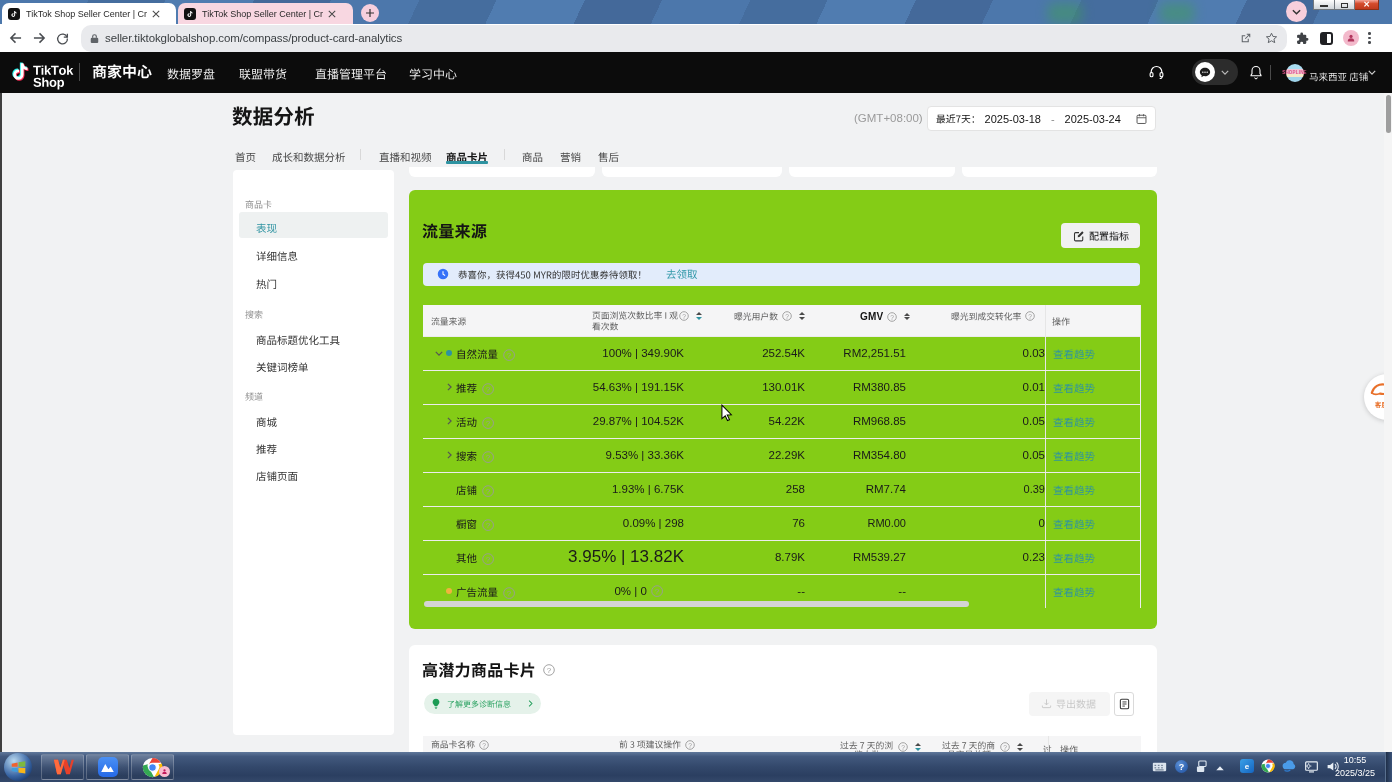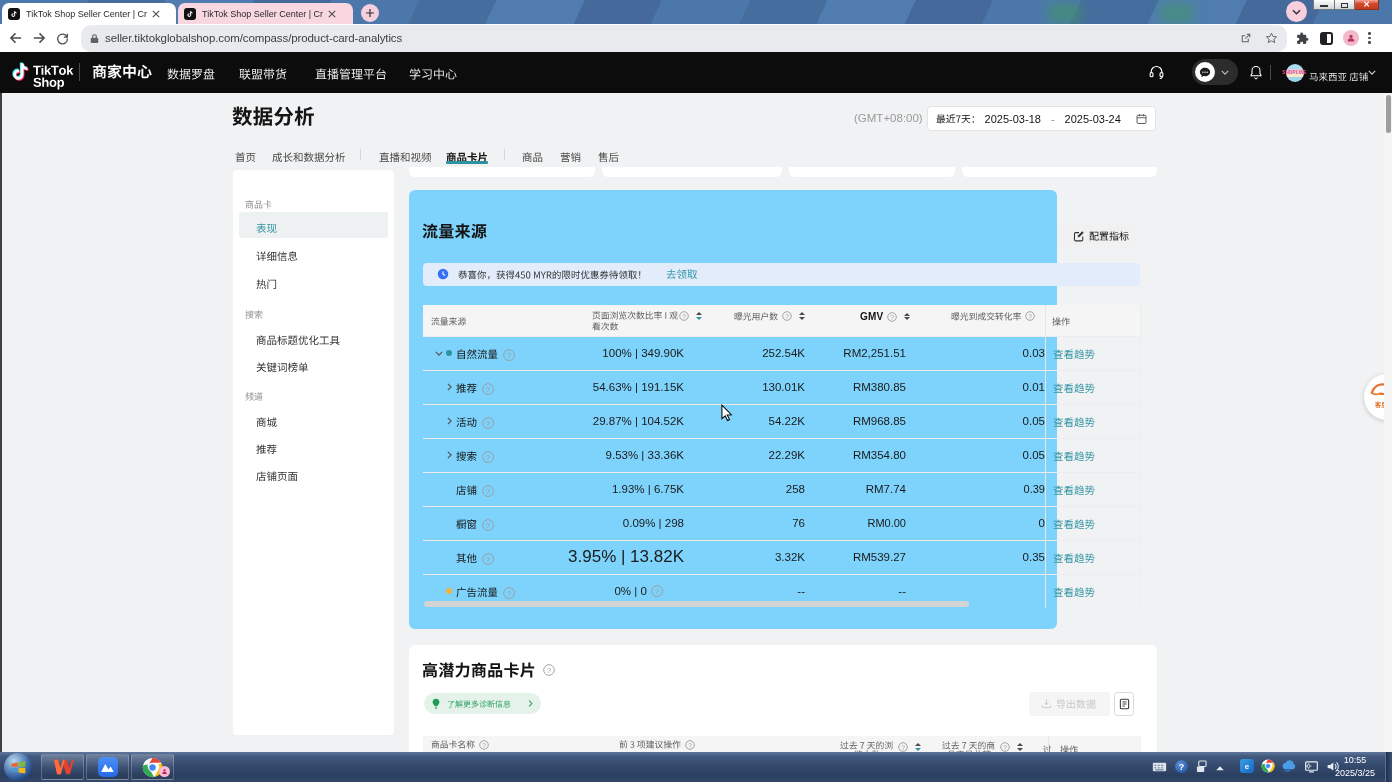--- a/index.html
+++ b/index.html
@@ -547,21 +547,21 @@
           <use href="#gr94fa" x="1000"></use>
           <use href="#gr9875" x="2000"></use>
           <use href="#gr9762" x="3000"></use>
         </g>
       </svg></div>
 </div>
 <div class="abs" style="left:409px;top:167px;width:186px;height:10px;background:#fff;border-radius:0 0 6px 6px"></div>
 <div class="abs" style="left:602px;top:167px;width:180px;height:10px;background:#fff;border-radius:0 0 6px 6px"></div>
 <div class="abs" style="left:789px;top:167px;width:166px;height:10px;background:#fff;border-radius:0 0 6px 6px"></div>
 <div class="abs" style="left:962px;top:167px;width:195px;height:10px;background:#fff;border-radius:0 0 6px 6px"></div>
-<div class="abs" style="left:409px;top:190px;width:648px;height:439px;background:#7dd3fc;border-radius:6px">
+<div class="abs" style="left:409px;top:190px;width:748px;height:439px;background:#84cc16;border-radius:6px">
 <div class="abs" style="left:13px;top:33px"><svg width="65.2" height="16.0" viewBox="0 0 65.2 16.0" style="overflow:visible;">
         <g fill="#151515" transform="translate(0,14.1) scale(0.016000,-0.016000)">
           <use href="#gb6d41" x="0"></use>
           <use href="#gb91cf" x="1019"></use>
           <use href="#gb6765" x="2038"></use>
           <use href="#gb6e90" x="3056"></use>
         </g>
       </svg></div>
 <div class="abs row" style="left:652px;top:33px;width:79px;height:25px;background:#f1f1f2;border-radius:4px;justify-content:center">
 <svg width="12" height="12" viewBox="0 0 16 16">
@@ -877,23 +877,23 @@
           <g fill="#1a1a1a" transform="translate(0,9.2) scale(0.010500,-0.010500)">
             <use href="#gr5176" x="0"></use>
             <use href="#gr4ed6" x="1000"></use>
           </g>
         </svg></div>
 <div class="abs" style="left:58.5px;top:245.7px"><svg width="12.2" height="12.2" viewBox="0 0 12.2 12.2" style="overflow:visible;flex:none">
           <circle cx="6.1" cy="6.1" r="5.3999999999999995" fill="none" stroke="#9a9a9a" stroke-width="0.9"></circle>
           <text x="6.1" y="9.149999999999999" text-anchor="middle" font-family="Liberation Sans" font-size="8.1" fill="#9a9a9a">?</text>
         </svg></div>
 <div class="abs" style="left:111px;top:245.5px;width:150px;text-align:right;font-size:17px;color:#1a1a1a;line-height:12px">3.95% | 13.82K</div>
-<div class="abs" style="left:282px;top:245.5px;width:100px;text-align:right;font-size:11.5px;color:#1a1a1a;line-height:12px">3.32K</div>
+<div class="abs" style="left:282px;top:245.5px;width:100px;text-align:right;font-size:11.5px;color:#1a1a1a;line-height:12px">8.79K</div>
 <div class="abs" style="left:383px;top:245.5px;width:100px;text-align:right;font-size:11.5px;color:#1a1a1a;line-height:12px">RM539.27</div>
-<div class="abs" style="left:522px;top:245.5px;width:100px;text-align:right;font-size:11.5px;color:#1a1a1a;line-height:12px">0.35</div>
+<div class="abs" style="left:522px;top:245.5px;width:100px;text-align:right;font-size:11.5px;color:#1a1a1a;line-height:12px">0.23</div>
 <div class="abs" style="left:630px;top:244.8px"><svg width="42.0" height="10.5" viewBox="0 0 42.0 10.5" style="overflow:visible;">
           <g fill="#2e93a1" transform="translate(0,9.2) scale(0.010500,-0.010500)">
             <use href="#gr67e5" x="0"></use>
             <use href="#gr770b" x="1000"></use>
             <use href="#gr8d8b" x="2000"></use>
             <use href="#gr52bf" x="3000"></use>
           </g>
         </svg></div>
 <div class="abs" style="left:0;top:269px;width:718px;height:1px;background:#ececec"></div>
 <span class="abs" style="left:22.6px;top:282.7px;width:6.5px;height:6.5px;border-radius:50%;background:#f0b33e"></span>

